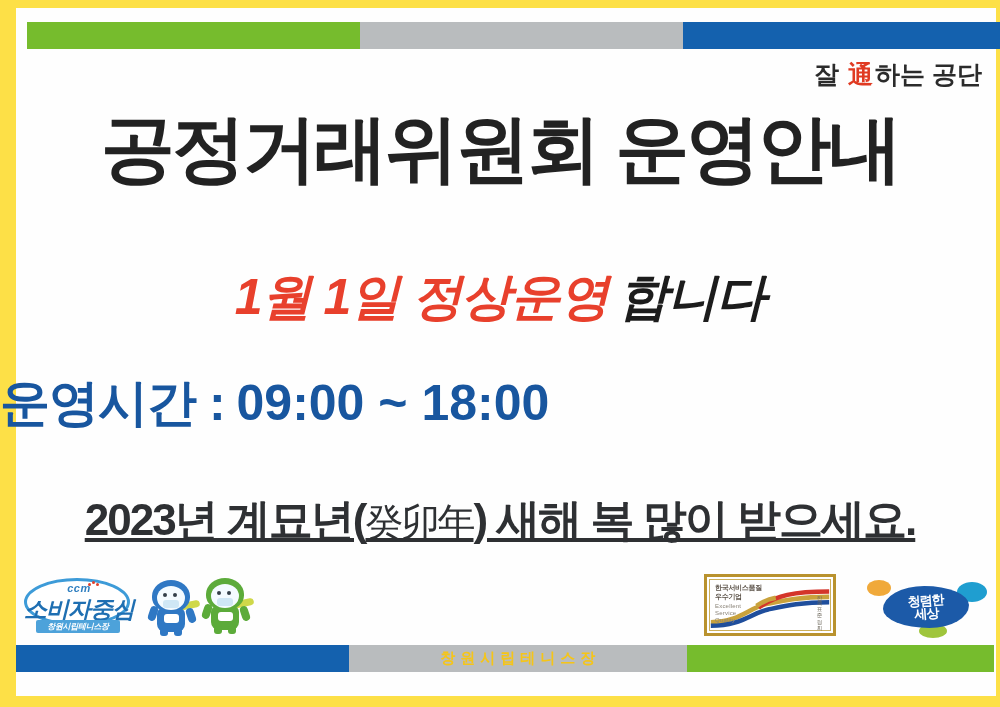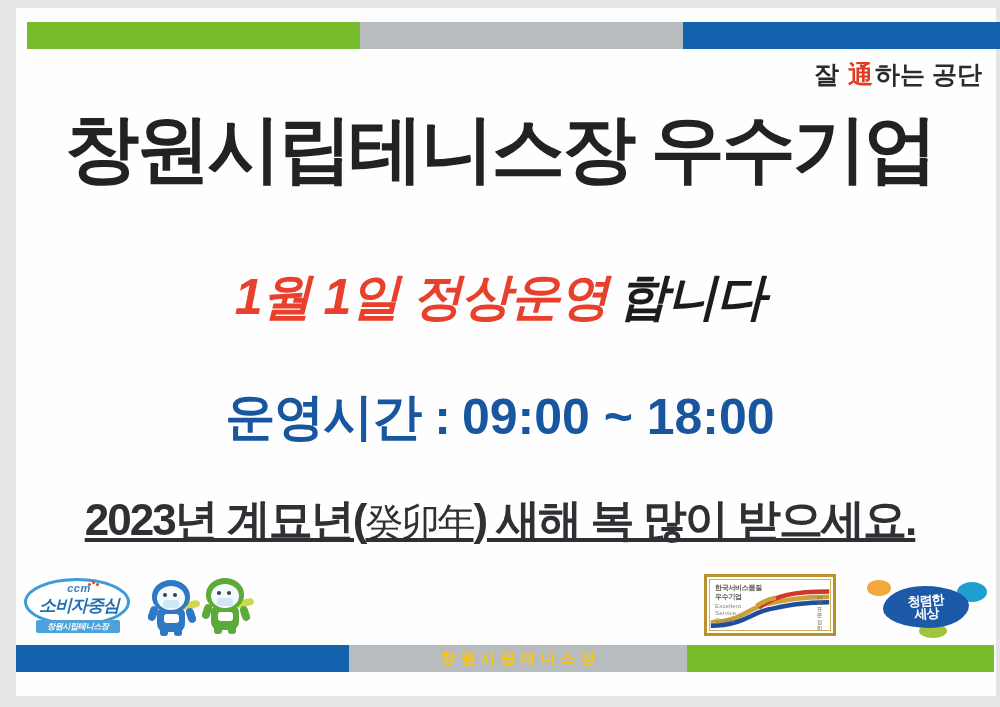--- a/index.html
+++ b/index.html
@@ -15,21 +15,21 @@
     font-family: "Liberation Sans", "DejaVu Sans", sans-serif;
     position: relative;
   }
 
   
   .poster {
     position: absolute;
     left: 0; top: 0;
     width: 1000px;
     height: 707px;
-    background: #e5e5e5;
+    background: #fde047;
     box-sizing: border-box;
   }
   .sheet {
     position: absolute;
     left: 16px;
     top: 8px;
     width: 980px;
     height: 688px;
     background: #fefefe;
     box-sizing: border-box;
@@ -121,22 +121,22 @@
     letter-spacing: -1px;
     white-space: nowrap;
     font-style: italic;
   }
   .line-notice .em-red { color: #e8402c; }
   .line-notice .tail   { color: #1c1c1c; padding-left: 10px; }
 
   .line-hours {
     position: absolute;
     left: 0; right: 0;
-    top: 392px;
-    text-align: center;
+    top: 378px;
+    text-align: left;
     font-size: 50px;
     line-height: 1;
     font-weight: 700;
     color: #18569f;
     letter-spacing: -1px;
     white-space: nowrap;
   }
   .line-hours .label { letter-spacing: -1px; }
   .line-hours .times { letter-spacing: 0px; padding-left: 12px; }
 
@@ -207,21 +207,21 @@
     background: #e0402a;
     display: block;
   }
   .ccm-dots i:nth-child(1) { left: 0;  top: 2px; }
   .ccm-dots i:nth-child(2) { left: 4px; top: 0; }
   .ccm-dots i:nth-child(3) { left: 8px; top: 2px; }
   .ccm-main {
     position: absolute;
     left: 0; right: 0; top: 18px;
     text-align: center;
-    font-size: 17px;
+    font-size: 23px;
     font-weight: 700;
     color: #1f6fb2;
     letter-spacing: -1px;
   }
   .ccm-banner {
     position: absolute;
     left: 14px; top: 44px;
     width: 84px; height: 13px;
     background: #4da2da;
     border-radius: 2px;
@@ -416,21 +416,21 @@
   <div class="sheet"></div>
 
   <div class="band-top">
     <div class="band-seg seg-green"></div>
     <div class="band-seg seg-gray"></div>
     <div class="band-seg seg-blue"></div>
   </div>
 
   <div class="slogan"><span>잘 </span><span class="hanja">通</span><span>하는 공단</span></div>
 
-  <div class="headline">창원시립테니스장 우수기업</div>
+  <div class="headline">공정거래위원회 운영안내</div>
 
   <div class="line-notice"><span class="em-red">1월 1일 정상운영</span><span class="tail">합니다</span></div>
 
   <div class="line-hours"><span class="label">운영시간 :</span><span class="times">09:00 ~ 18:00</span></div>
 
   <div class="line-greeting"><span>2023년 계묘년(</span><span class="hanja-grp">癸卯年</span><span>) 새해 복 많이 받으세요.</span></div>
 
   <div class="logo-strip">
 
     <div class="ccm">

